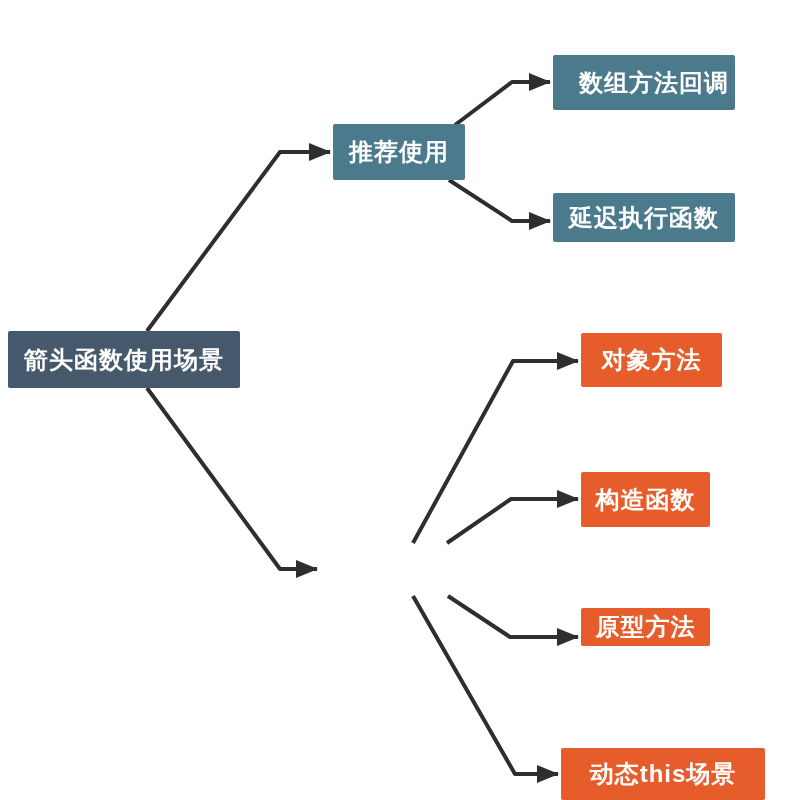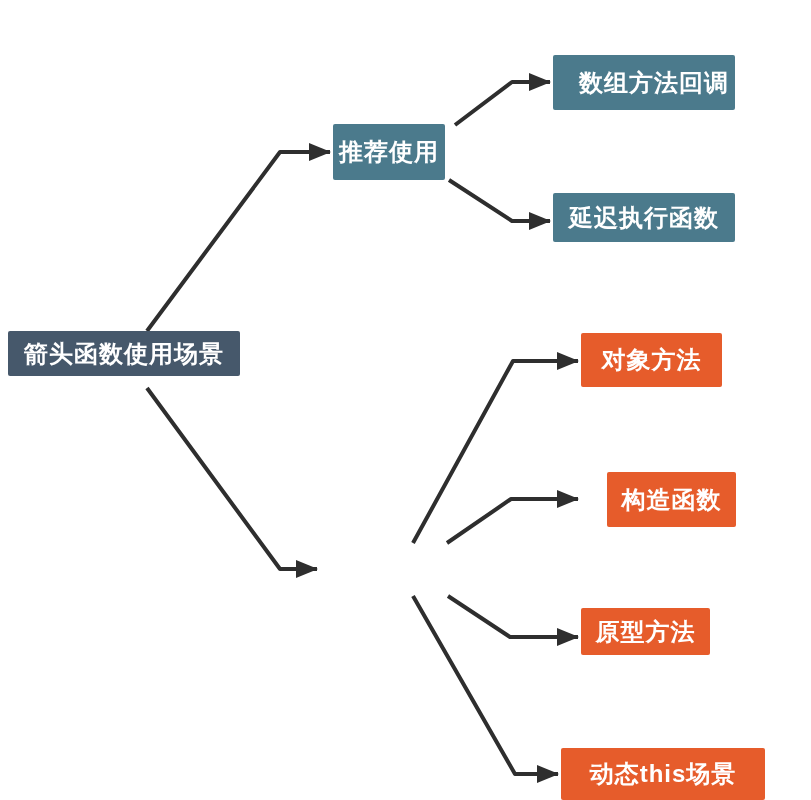--- a/index.html
+++ b/index.html
@@ -51,21 +51,21 @@
     </defs>
   <polyline points="147,331 280,152 330,152" fill="none" stroke="#2E2E2E" stroke-width="4" stroke-linejoin="round" stroke-linecap="butt" marker-end="url(#arrowhead)"></polyline>
       <polyline points="455,125 512,82 550,82" fill="none" stroke="#2E2E2E" stroke-width="4" stroke-linejoin="round" stroke-linecap="butt" marker-end="url(#arrowhead)"></polyline>
       <polyline points="449,180 512,221 550,221" fill="none" stroke="#2E2E2E" stroke-width="4" stroke-linejoin="round" stroke-linecap="butt" marker-end="url(#arrowhead)"></polyline>
       <polyline points="147,388 280,569 317,569" fill="none" stroke="#2E2E2E" stroke-width="4" stroke-linejoin="round" stroke-linecap="butt" marker-end="url(#arrowhead)"></polyline>
       <polyline points="413,543 513,361 578,361" fill="none" stroke="#2E2E2E" stroke-width="4" stroke-linejoin="round" stroke-linecap="butt" marker-end="url(#arrowhead)"></polyline>
       <polyline points="447,543 511,499 578,499" fill="none" stroke="#2E2E2E" stroke-width="4" stroke-linejoin="round" stroke-linecap="butt" marker-end="url(#arrowhead)"></polyline>
       <polyline points="448,596 510,637 578,637" fill="none" stroke="#2E2E2E" stroke-width="4" stroke-linejoin="round" stroke-linecap="butt" marker-end="url(#arrowhead)"></polyline>
       <polyline points="413,596 515,774 558,774" fill="none" stroke="#2E2E2E" stroke-width="4" stroke-linejoin="round" stroke-linecap="butt" marker-end="url(#arrowhead)"></polyline>
     </svg>
-<div class="node" style="left: 8px; top: 331px; width: 232px; height: 45px; background: rgb(70, 88, 107); color: rgb(255, 255, 255);">箭头函数使用场景</div>
-    <div class="node" style="left: 333px; top: 124px; width: 112px; height: 56px; background: rgb(75, 122, 140); color: rgb(255, 255, 255);">推荐使用</div>
+<div class="node" style="left: 8px; top: 331px; width: 232px; height: 57px; background: rgb(70, 88, 107); color: rgb(255, 255, 255);">箭头函数使用场景</div>
+    <div class="node" style="left: 333px; top: 124px; width: 132px; height: 56px; background: rgb(75, 122, 140); color: rgb(255, 255, 255);">推荐使用</div>
     <div class="node" style="left: 553px; top: 55px; width: 182px; height: 55px; background: rgb(75, 122, 140); color: rgb(255, 255, 255); padding-left: 20px;">数组方法回调</div>
     <div class="node" style="left: 553px; top: 193px; width: 182px; height: 49px; background: rgb(75, 122, 140); color: rgb(255, 255, 255);">延迟执行函数</div>
     <div class="node" style="left: 581px; top: 333px; width: 141px; height: 54px; background: rgb(230, 92, 43); color: rgb(255, 255, 255);">对象方法</div>
-    <div class="node" style="left: 607px; top: 472px; width: 129px; height: 55px; background: rgb(230, 92, 43); color: rgb(255, 255, 255); text-align: right;">构造函数</div>
-    <div class="node" style="left: 581px; top: 608px; width: 129px; height: 47px; background: rgb(230, 92, 43); color: rgb(255, 255, 255);">原型方法</div>
+    <div class="node" style="left: 581px; top: 472px; width: 129px; height: 55px; background: rgb(230, 92, 43); color: rgb(255, 255, 255); text-align: right;">构造函数</div>
+    <div class="node" style="left: 581px; top: 608px; width: 129px; height: 38px; background: rgb(230, 92, 43); color: rgb(255, 255, 255);">原型方法</div>
     <div class="node" style="left: 561px; top: 748px; width: 204px; height: 52px; background: rgb(230, 92, 43); color: rgb(255, 255, 255);">动态this场景</div>
   </div>
 
 </body></html>

